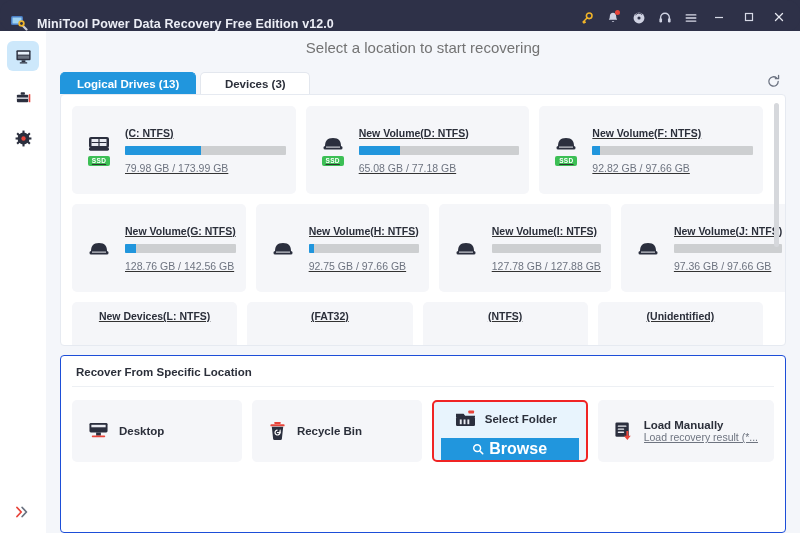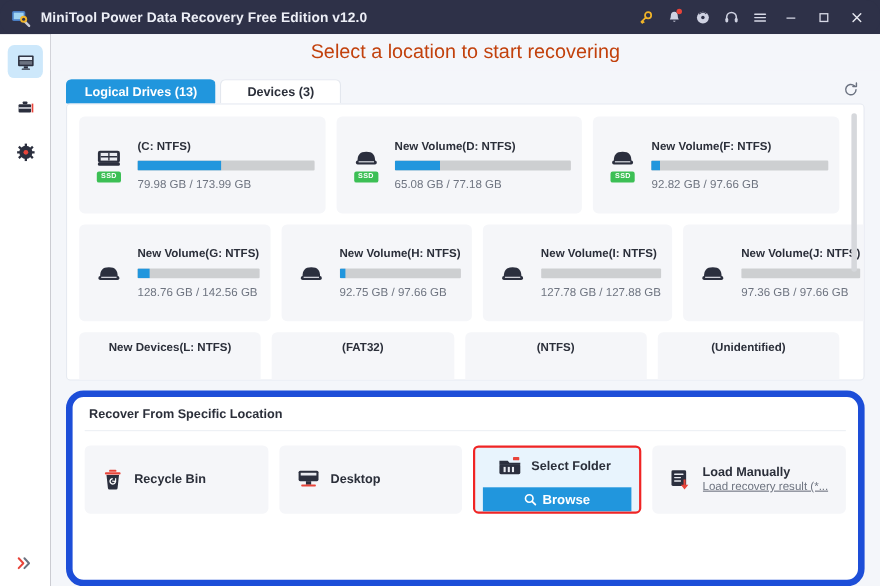--- a/index.html
+++ b/index.html
@@ -9,21 +9,21 @@
     background: #2b2d42;
     font-size: 12px;
     color: #333;
   }
   .app { width: 800px; height: 533px; position: relative; background: #2e3148; display: flex; flex-direction: column; }
 
   
   .titlebar {
     height: 31px; flex: 0 0 31px;
     background: #2e3148;
-    display: flex; align-items: center;
+    display: flex; align-items: flex-end;
     padding: 0 6px 0 10px;
     color: #e9eaf2;
     border-radius: 13px;
   }
   .tb-logo { width: 18px; height: 18px; position: relative; flex: 0 0 18px; margin-right: 9px; }
   .tb-title { font-size: 12.5px; font-weight: bold; letter-spacing: .1px; color: #eceef6; white-space: nowrap; }
   .tb-spacer { flex: 1 1 auto; }
   .tb-icon {
     width: 26px; height: 26px; display: flex; align-items: center; justify-content: center;
     position: relative; color: #cfd2e2;
@@ -51,21 +51,21 @@
   .rail-item.active { background: #cde8fb; }
   .rail-bottom { position: absolute; bottom: 14px; left: 0; width: 46px; display: flex; justify-content: center; }
 
   
   .main {
     flex: 1 1 auto; background: #f4f6fa;
     display: flex; flex-direction: column; overflow: hidden;
   }
   .page-title {
     height: 33px; flex: 0 0 33px; display: flex; align-items: center; justify-content: center;
-    font-size: 18px; color: #c2410c; background: #f4f6fa;
+    font-size: 15px; color: #737373; background: #f4f6fa;
   }
 
   .tabbar {
     height: 30px; flex: 0 0 30px; display: flex; align-items: flex-end;
     padding: 0 14px 0 14px; position: relative;
   }
   .tab {
     height: 22px; min-width: 110px; padding: 0 16px;
     display: flex; align-items: center; justify-content: center;
     font-size: 11.5px; font-weight: bold;
@@ -77,21 +77,21 @@
   .tab + .tab { margin-left: 4px; }
   .tab-fill { flex: 1 1 auto; }
   .refresh { width: 26px; height: 26px; display: flex; align-items: center; justify-content: center; color: #6b7280; }
 
   
   .drives-panel {
     margin: 0 14px; background: #fff; border-radius: 4px;
     height: 252px; flex: 0 0 252px; position: relative; overflow: hidden;
     border: 1px solid #e6eaf1;
   }
-  .drives-scroll { position: absolute; inset: 0; padding: 11px 22px 0 11px; }
+  .drives-scroll { position: absolute; inset: 0; padding: 11px 22px 0 11px; text-decoration: underline; }
   .drive-row { display: flex; gap: 10px; margin-bottom: 10px; }
   .drive-card {
     flex: 1 1 0; height: 88px; background: #f5f6f9; border-radius: 5px;
     display: flex; align-items: center; padding: 0 10px; gap: 9px;
   }
   .drive-icon-wrap { width: 34px; flex: 0 0 34px; display: flex; flex-direction: column; align-items: center; gap: 3px; }
   .ssd-badge {
     background: #3cbf55; color: #fff; font-size: 6.5px; font-weight: bold;
     padding: 1px 4px; border-radius: 2px; letter-spacing: .3px; line-height: 1.25;
   }
@@ -101,40 +101,40 @@
   .bar-fill { height: 100%; background: #2196dd; }
   .drive-size { font-size: 10.5px; color: #6e7480; white-space: nowrap; }
   .drive-card.compact { height: 88px; align-items: flex-start; justify-content: center; padding-top: 8px; }
   .drive-card.compact .drive-name { text-align: center; width: 100%; margin: 0; }
 
   .vscroll { position: absolute; right: 6px; top: 8px; width: 5px; height: 236px; }
   .vscroll-thumb { position: absolute; top: 0; width: 5px; height: 144px; background: #d6d8dc; border-radius: 3px; }
 
   
   .recover {
-    margin: 9px 14px 0 14px; background: #fff; border-radius: 16px;
-    flex: 1 1 auto; border: 6px solid #1d4ed8; padding: 10px 11px 0 11px;
+    margin: 9px 14px 0 14px; background: #fff; border-radius: 4px;
+    flex: 1 1 auto; border: 1px solid #1d4ed8; padding: 10px 11px 0 11px;
     display: flex; flex-direction: column; min-height: 0;
   }
   .recover-title { font-size: 11.5px; font-weight: bold; color: #2b2f3a; padding: 0 2px 8px 4px; border-bottom: 1px solid #edf0f4; }
   .recover-row { display: flex; gap: 10px; padding-top: 13px; }
   .rec-card {
     flex: 1 1 0; height: 62px; background: #f5f6f9; border-radius: 5px;
     display: flex; align-items: center; gap: 10px; padding: 0 16px;
     position: relative;
   }
   .rec-card.selected {
     background: #e8f4fd; border: 2px solid #f02424; padding: 7px;
     flex-direction: column; align-items: stretch; overflow: hidden;
   }
   .sel-top { flex: 1 1 auto; display: flex; align-items: center; gap: 9px; padding: 0 14px; }
   .browse-btn {
     height: 22px; flex: 0 0 22px; background: #2196dd; color: #fff;
     display: flex; align-items: center; justify-content: center; gap: 5px;
-    font-size: 12px; font-weight: bold;
+    font-size: 16px; font-weight: bold;
   }
   .rec-label { font-size: 11.5px; font-weight: bold; color: #2b2f3a; }
   .rec-sub { font-size: 10.5px; color: #6e7480; white-space: nowrap; overflow: hidden; text-overflow: ellipsis; text-decoration: underline; }
   .rec-text { min-width: 0; }
   svg { display: block; }
 </style>
 </head>
 <body>
 
 <div class="app">
@@ -447,41 +447,41 @@
           <div class="vscroll-thumb"></div>
         </div>
       </div>
 
       <div class="recover">
         <div class="recover-title">Recover From Specific Location</div>
         <div class="recover-row">
 
           <div class="rec-card">
             <span>
+              <svg width="21" height="20" viewBox="0 0 22 21">
+                <rect x="1.5" y="2" width="19" height="10" rx="1.5" fill="#2b2f3e"></rect>
+                <rect x="3.5" y="4" width="15" height="2.6" fill="#e9ebf1"></rect>
+                <rect x="8.5" y="12" width="5" height="3.4" fill="#2b2f3e"></rect>
+                <rect x="4" y="15.2" width="14" height="1.8" rx=".8" fill="#e8443a"></rect>
+              </svg>
+            </span>
+            <span class="rec-label">Desktop</span>
+          </div>
+
+          <div class="rec-card">
+            <span>
               <svg width="19" height="20" viewBox="0 0 20 21">
                 <rect x="6.5" y="1" width="7" height="2" rx=".8" fill="#e8443a"></rect>
                 <rect x="2.5" y="3.4" width="15" height="2.2" rx="1" fill="#e8443a"></rect>
                 <path d="M4 6 L5.4 18.8 A1.4 1.4 0 0 0 6.8 20 H13.2 A1.4 1.4 0 0 0 14.6 18.8 L16 6 Z" fill="#2b2f3e"></path>
                 <path d="M10 9.5 a2.6 2.6 0 1 0 2.4 1.6" stroke="#fff" stroke-width="1.3" fill="none"></path>
                 <path d="M12.8 9.4 L12.7 12.3 L9.9 12" stroke="#fff" stroke-width="1.1" fill="none" stroke-linecap="round" stroke-linejoin="round"></path>
               </svg>
             </span>
             <span class="rec-label">Recycle Bin</span>
-          </div>
-
-          <div class="rec-card">
-            <span>
-              <svg width="21" height="20" viewBox="0 0 22 21">
-                <rect x="1.5" y="2" width="19" height="10" rx="1.5" fill="#2b2f3e"></rect>
-                <rect x="3.5" y="4" width="15" height="2.6" fill="#e9ebf1"></rect>
-                <rect x="8.5" y="12" width="5" height="3.4" fill="#2b2f3e"></rect>
-                <rect x="4" y="15.2" width="14" height="1.8" rx=".8" fill="#e8443a"></rect>
-              </svg>
-            </span>
-            <span class="rec-label">Desktop</span>
           </div>
 
           <div class="rec-card selected">
             <div class="sel-top">
               <span>
                 <svg width="21" height="19" viewBox="0 0 22 20">
                   <path d="M1 5 h8 l1.6 2 H21 v2 H1 Z" fill="#2b2f3e"></path>
                   <rect x="14" y="1.5" width="6" height="3.2" rx=".8" fill="#e8443a"></rect>
                   <rect x="1" y="8.5" width="20" height="9.5" rx="1.4" fill="#2b2f3e"></rect>
                   <g fill="#e9ebf1">

